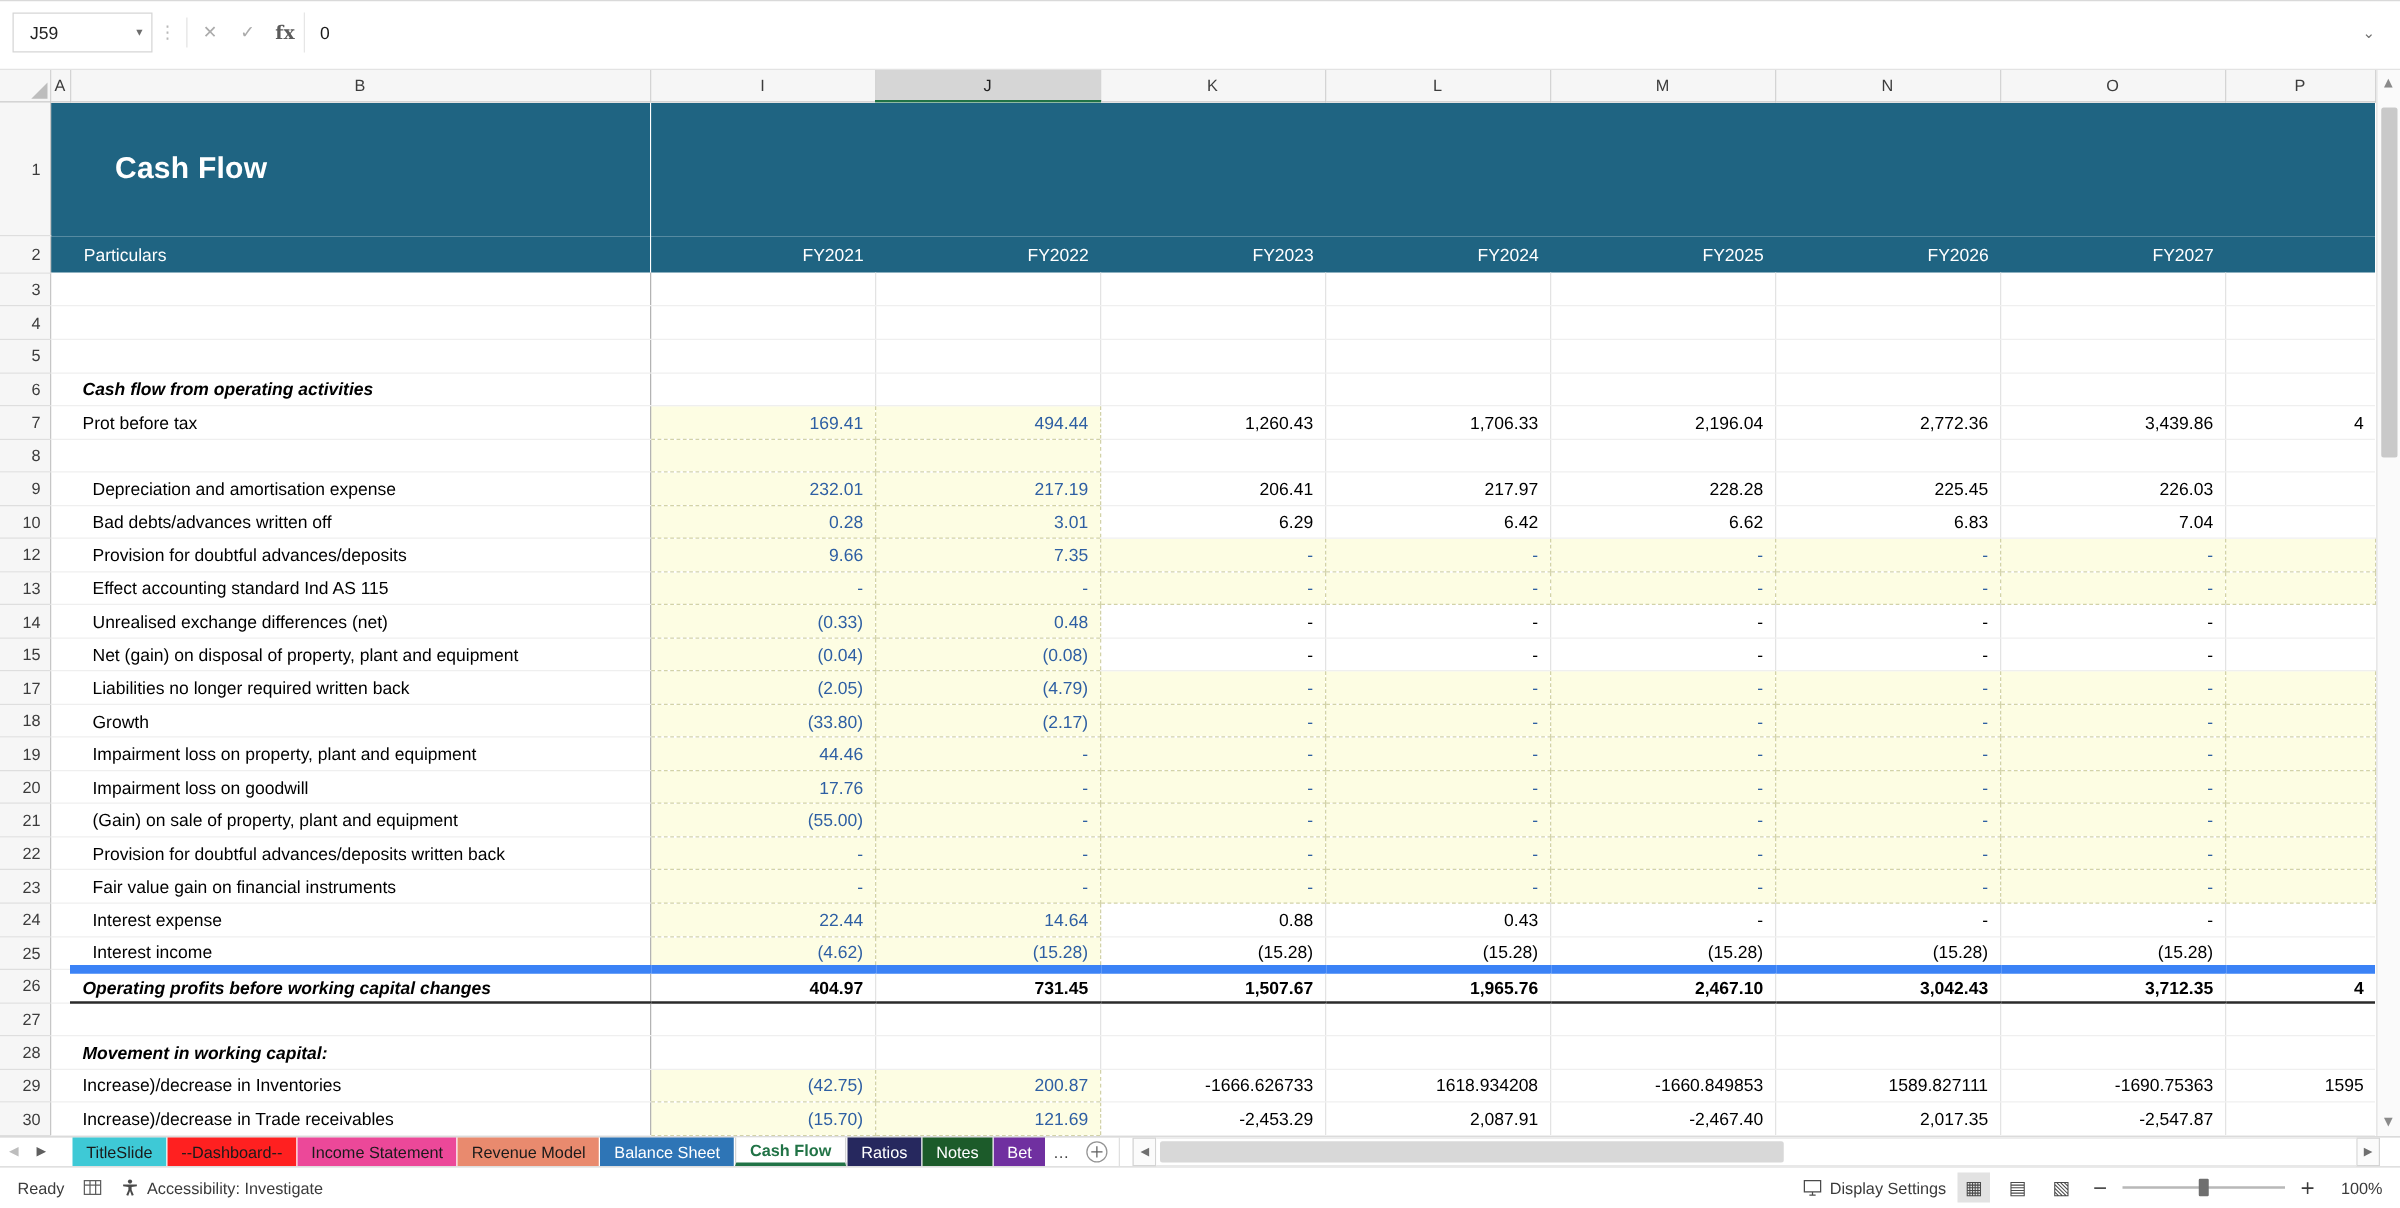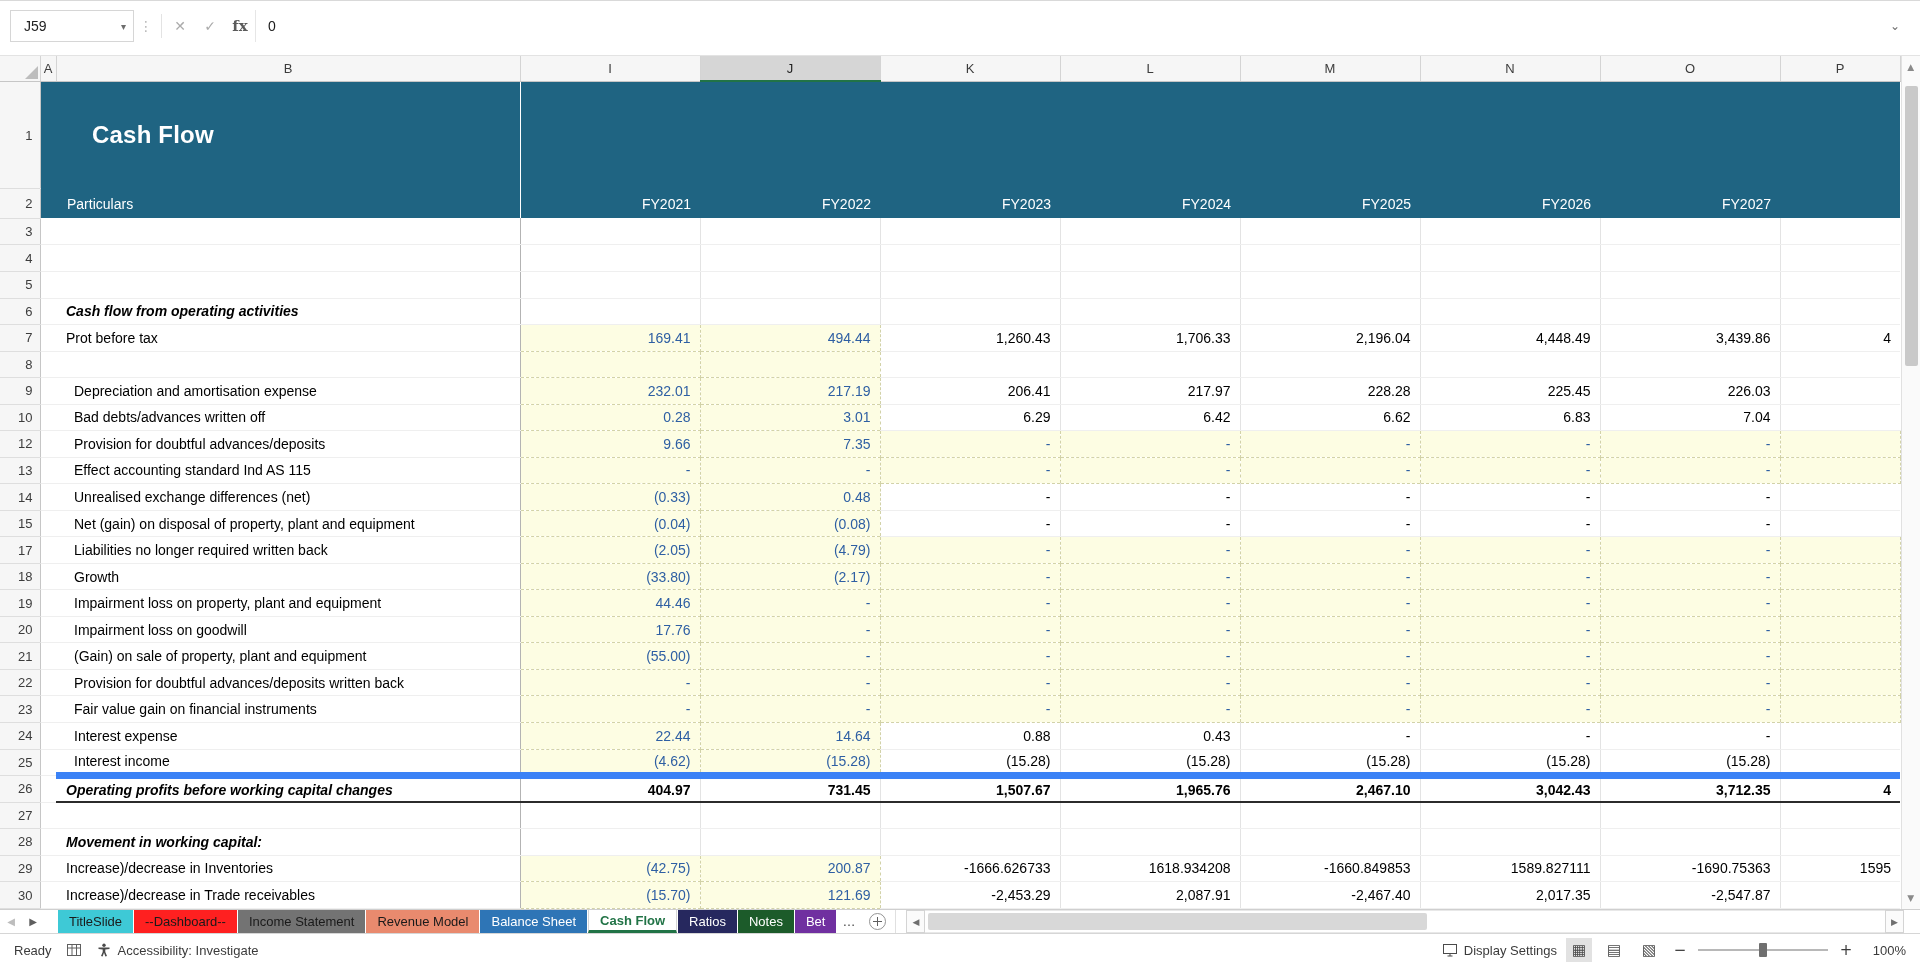--- a/index.html
+++ b/index.html
@@ -3,21 +3,21 @@
 <meta charset="utf-8">
 <style>
   * { margin:0; padding:0; box-sizing:border-box; }
   html,body { width:1920px; height:966px; overflow:hidden; background:#fff;
               font-family:"Liberation Sans", sans-serif; }
   .app { width:1920px; height:966px; display:flex; flex-direction:column; background:#fff; }
 
   
   .formula-bar { height:56px; background:#fff; border-top:1px solid #d9d9d9; border-bottom:1px solid #e3e3e3;
                  display:flex; align-items:center; padding:4px 8px 8px 10px; }
-  .name-box { width:124px; height:32px; border:1px solid #d6d6d6; display:flex; align-items:center;
+  .name-box { width:112px; height:32px; border:1px solid #d6d6d6; display:flex; align-items:center;
               justify-content:space-between; padding:0 7px 0 13px; font-size:14px; color:#222; background:#fff; }
   .nb-arrow { color:#6d6d6d; font-size:10px; font-family:"DejaVu Sans",sans-serif; }
   .fb-dots { color:#b9b9b9; font-size:14px; padding:0 5px; font-family:"DejaVu Sans",sans-serif; }
   .fb-sep { width:1px; height:24px; background:#e3e3e3; margin:0 3px; }
   .fb-btn { width:30px; height:30px; display:flex; align-items:center; justify-content:center;
             font-size:14px; color:#ababab; font-family:"DejaVu Sans",sans-serif; }
   .fb-btn.fx { color:#5b5b5b; font-family:"DejaVu Serif",serif; font-weight:bold; font-size:15px; }
   .formula-input { flex:1; height:32px; border-left:1px solid #e6e6e6; display:flex; align-items:center;
                    padding-left:12px; font-size:14px; color:#1a1a1a; }
   .fb-expand { width:34px; text-align:center; color:#707070; font-size:12px; font-family:"DejaVu Sans",sans-serif; }
@@ -232,21 +232,21 @@
           </tr>
           <tr class="body">
             <td class="rowhdr">7</td>
             <td class="colA"></td>
             <td class="colB">Prot before tax</td>
             <td class="num input">169.41</td>
             <td class="num input">494.44</td>
             <td class="num">1,260.43</td>
             <td class="num">1,706.33</td>
             <td class="num">2,196.04</td>
-            <td class="num">4,448.49</td>
+            <td class="num">2,772.36</td>
             <td class="num">3,439.86</td>
             <td class="num pcol">4</td>
           </tr>
           <tr class="body">
             <td class="rowhdr">8</td>
             <td class="colA"></td>
             <td class="colB"></td>
             <td class="num input"></td>
             <td class="num input"></td>
             <td class="num"></td>
@@ -526,21 +526,21 @@
       <div class="v-arrow">▼</div>
     </div>
   </div>
 
   <div class="tab-bar">
     <div class="tab-nav dim">◀</div>
     <div class="tab-nav">▶</div>
     <div class="tabs" id="tabs">
         <div class="tab" style="background: rgb(62, 201, 214); color: rgb(26, 26, 26);">TitleSlide</div>
         <div class="tab" style="background: rgb(255, 32, 32); color: rgb(26, 26, 26);">--Dashboard--</div>
-        <div class="tab" style="background: #737373; color: rgb(26, 26, 26);">Income Statement</div>
+        <div class="tab" style="background: #ec4899; color: rgb(26, 26, 26);">Income Statement</div>
         <div class="tab" style="background: rgb(233, 138, 110); color: rgb(26, 26, 26);">Revenue Model</div>
         <div class="tab" style="background: rgb(46, 117, 182); color: rgb(255, 255, 255);">Balance Sheet</div>
         <div class="tab active" style="background: rgb(255, 255, 255); color: rgb(33, 115, 70);">Cash Flow</div>
         <div class="tab" style="background: rgb(38, 40, 94); color: rgb(255, 255, 255);">Ratios</div>
         <div class="tab" style="background: rgb(28, 91, 42); color: rgb(255, 255, 255);">Notes</div>
         <div class="tab" style="background: rgb(112, 48, 160); color: rgb(255, 255, 255);">Bet</div>
       </div>
     <div class="tab-ellipsis">…</div>
     <div class="add-sheet"></div>
     <div class="tab-splitter"></div>

